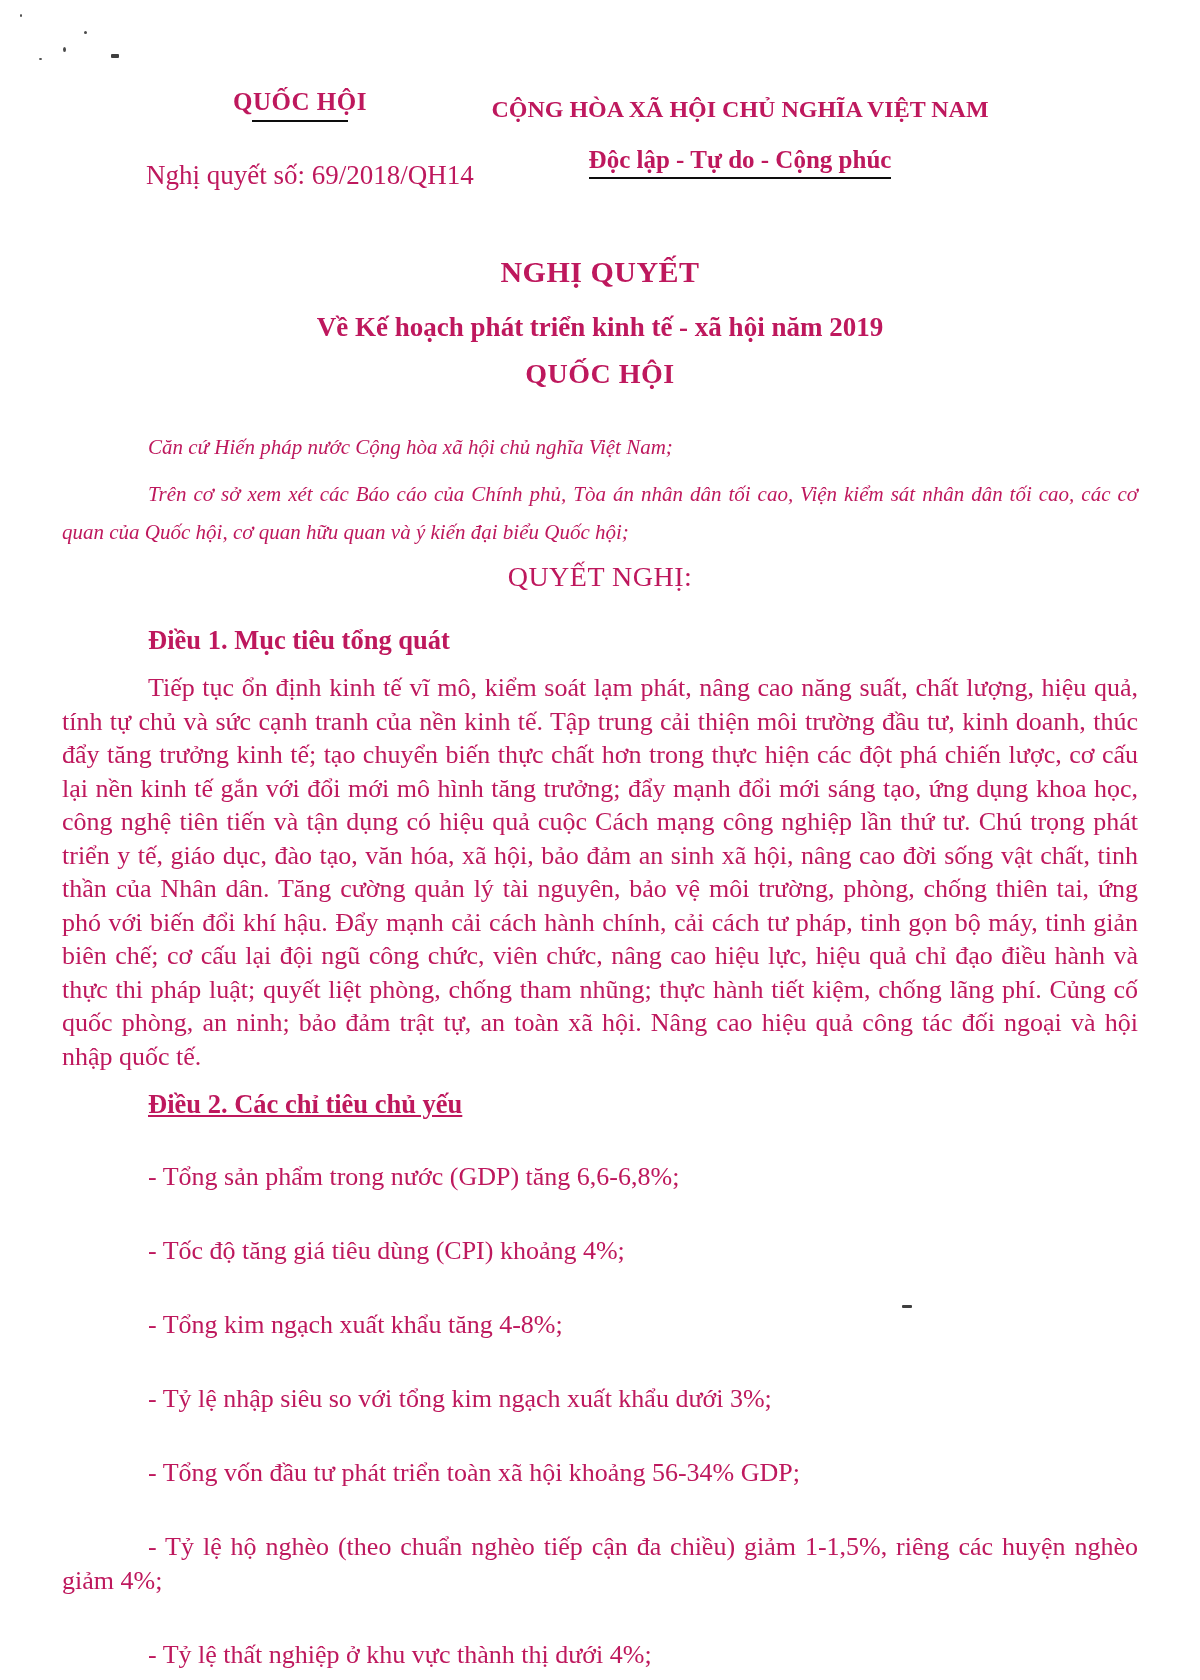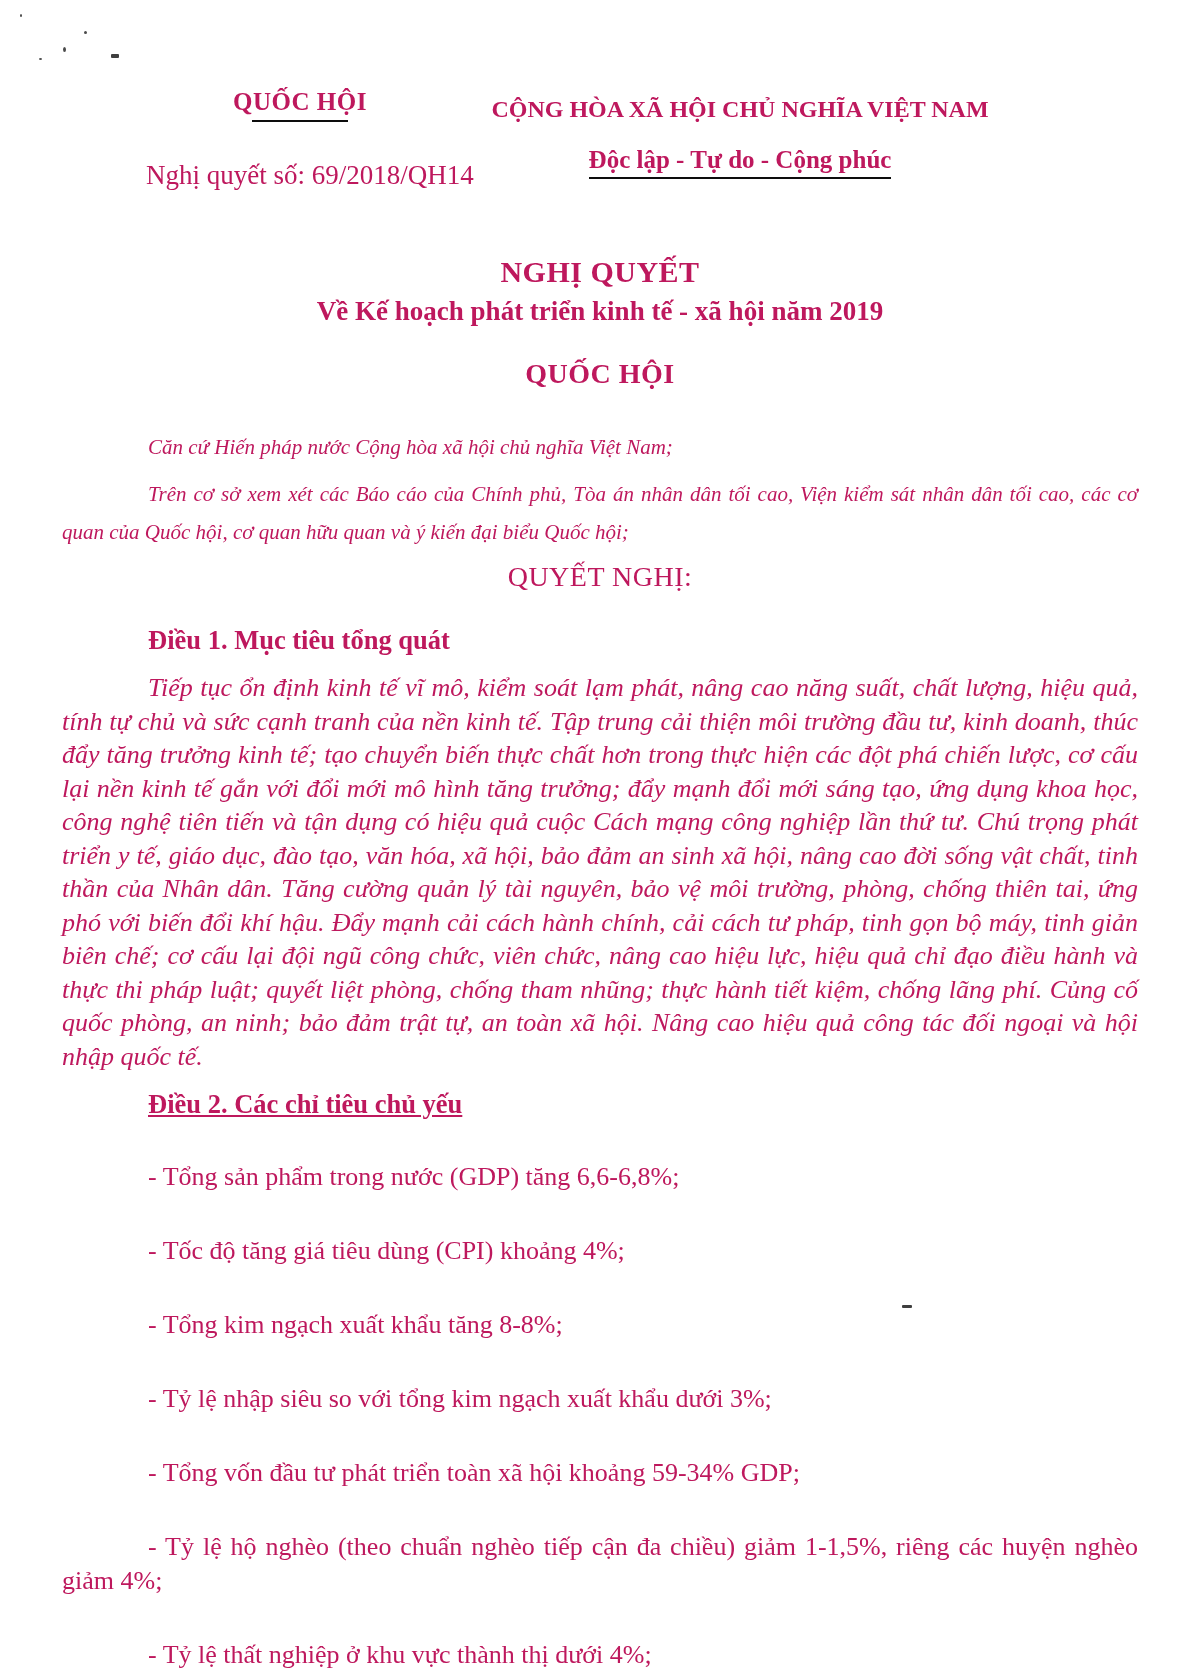--- a/index.html
+++ b/index.html
@@ -79,21 +79,21 @@
     text-align: center;
   }
   .title-block .doc-type {
     font-weight: bold;
     font-size: 30px;
     letter-spacing: .5px;
   }
   .title-block .subject {
     font-weight: bold;
     font-size: 27px;
-    margin-top: 7px;
+    margin-top: 23px;
   }
   .issuer {
     position: absolute;
     left: 0; top: 358px;
     width: 100%;
     text-align: center;
     font-weight: bold;
     font-size: 28px;
     letter-spacing: .5px;
   }
@@ -128,21 +128,20 @@
   .article-heading {
     font-weight: bold;
     font-size: 26.5px;
     margin-bottom: 15px;
   }
 
   .article-body {
     text-align: justify;
     line-height: 33.5px;
     margin-bottom: 14px;
-    font-style: italic;
   }
 
   .article2-heading { margin-top: 16px; margin-bottom: 20px; text-decoration: underline; }
 
   .target-item {
     text-align: justify;
     line-height: 34px;
     margin-bottom: 11px;
     margin-top: 40px;
   }
@@ -184,21 +183,21 @@
 
     <p class="resolve-heading">QUYẾT NGHỊ:</p>
 
     <p class="article-heading">Điều 1. Mục tiêu tổng quát</p>
     <p class="article-body">Tiếp tục ổn định kinh tế vĩ mô, kiểm soát lạm phát, nâng cao năng suất, chất lượng, hiệu quả, tính tự chủ và sức cạnh tranh của nền kinh tế. Tập trung cải thiện môi trường đầu tư, kinh doanh, thúc đẩy tăng trưởng kinh tế; tạo chuyển biến thực chất hơn trong thực hiện các đột phá chiến lược, cơ cấu lại nền kinh tế gắn với đổi mới mô hình tăng trưởng; đẩy mạnh đổi mới sáng tạo, ứng dụng khoa học, công nghệ tiên tiến và tận dụng có hiệu quả cuộc Cách mạng công nghiệp lần thứ tư. Chú trọng phát triển y tế, giáo dục, đào tạo, văn hóa, xã hội, bảo đảm an sinh xã hội, nâng cao đời sống vật chất, tinh thần của Nhân dân. Tăng cường quản lý tài nguyên, bảo vệ môi trường, phòng, chống thiên tai, ứng phó với biến đổi khí hậu. Đẩy mạnh cải cách hành chính, cải cách tư pháp, tinh gọn bộ máy, tinh giản biên chế; cơ cấu lại đội ngũ công chức, viên chức, nâng cao hiệu lực, hiệu quả chỉ đạo điều hành và thực thi pháp luật; quyết liệt phòng, chống tham nhũng; thực hành tiết kiệm, chống lãng phí. Củng cố quốc phòng, an ninh; bảo đảm trật tự, an toàn xã hội. Nâng cao hiệu quả công tác đối ngoại và hội nhập quốc tế.</p>
 
     <p class="article-heading article2-heading">Điều 2. Các chỉ tiêu chủ yếu</p>
 
     <p class="target-item">- Tổng sản phẩm trong nước (GDP) tăng 6,6-6,8%;</p>
     <p class="target-item">- Tốc độ tăng giá tiêu dùng (CPI) khoảng 4%;</p>
-    <p class="target-item">- Tổng kim ngạch xuất khẩu tăng 8-8%;</p>
+    <p class="target-item">- Tổng kim ngạch xuất khẩu tăng 4-8%;</p>
     <p class="target-item">- Tỷ lệ nhập siêu so với tổng kim ngạch xuất khẩu dưới 3%;</p>
-    <p class="target-item">- Tổng vốn đầu tư phát triển toàn xã hội khoảng 59-34% GDP;</p>
+    <p class="target-item">- Tổng vốn đầu tư phát triển toàn xã hội khoảng 56-34% GDP;</p>
     <p class="target-item">- Tỷ lệ hộ nghèo (theo chuẩn nghèo tiếp cận đa chiều) giảm 1-1,5%, riêng các huyện nghèo giảm 4%;</p>
     <p class="target-item">- Tỷ lệ thất nghiệp ở khu vực thành thị dưới 4%;</p>
 
   </div>
 
 </div>
 
 </body></html>

